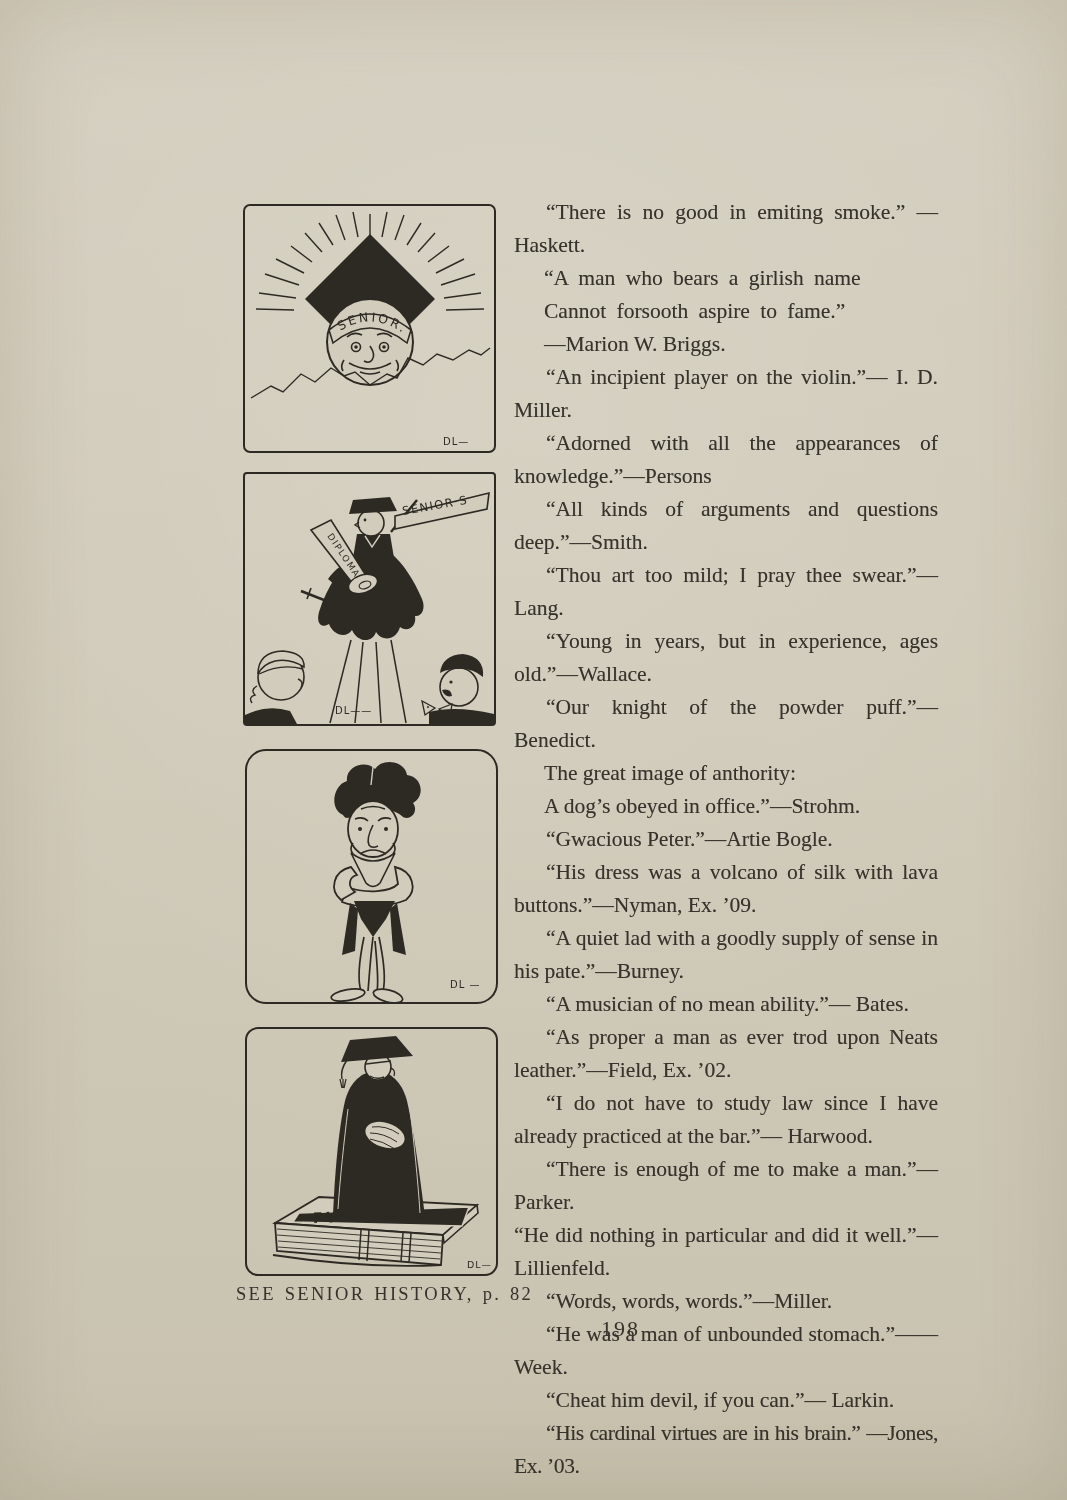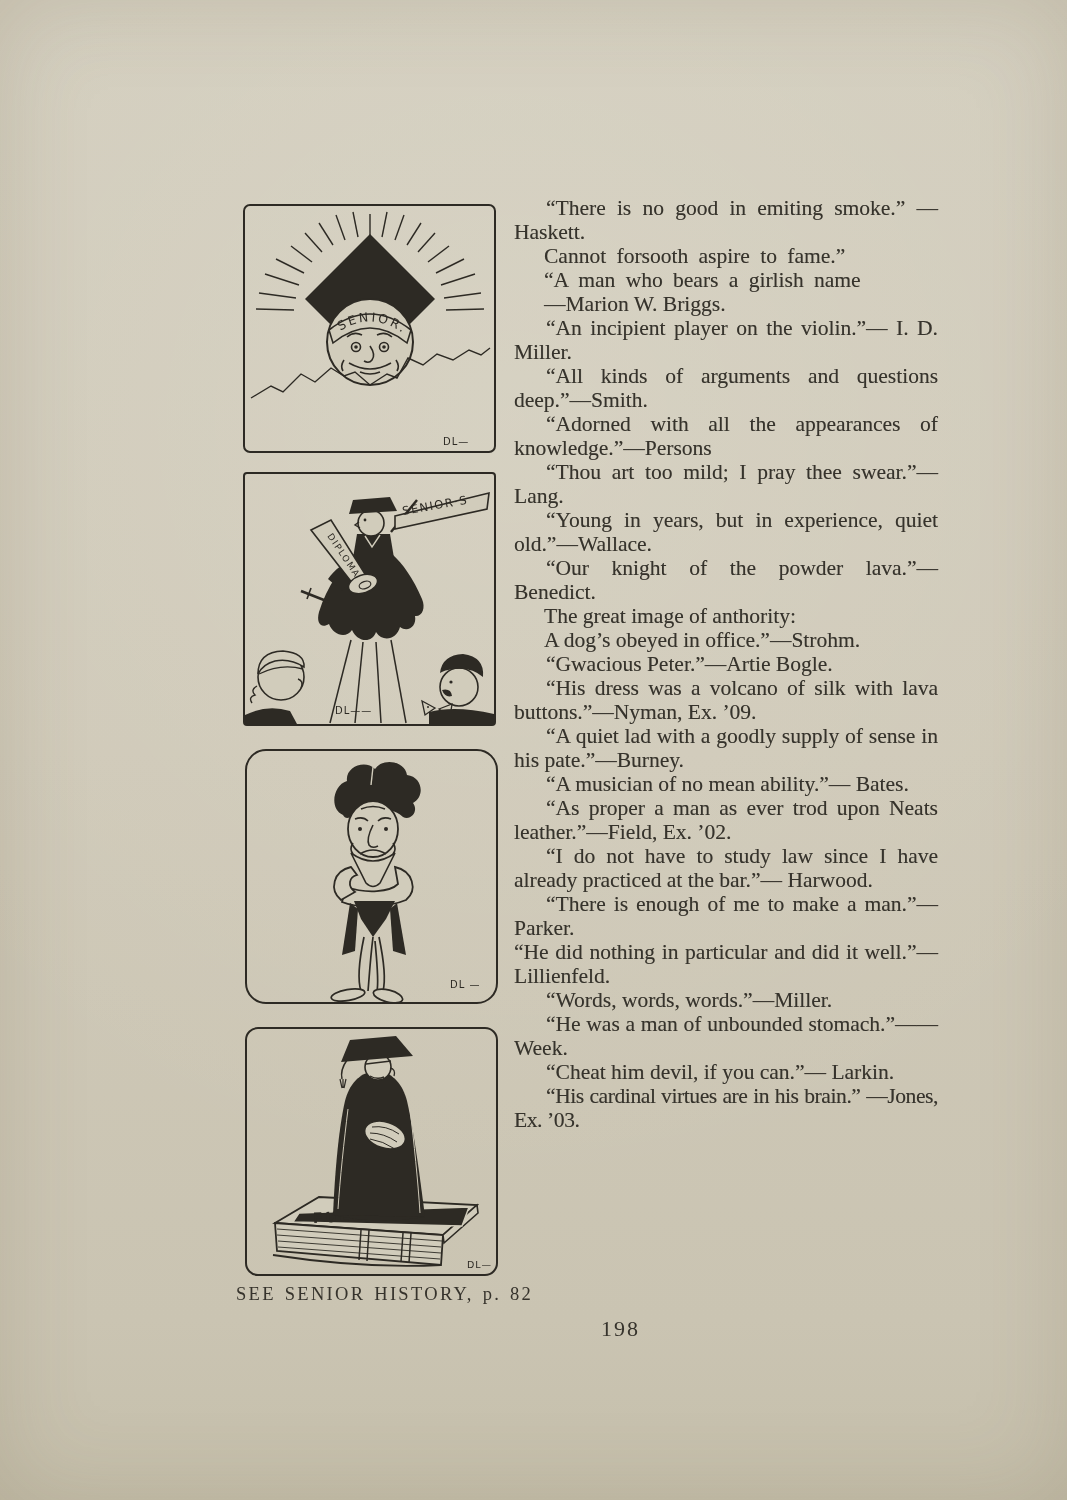--- a/index.html
+++ b/index.html
@@ -41,21 +41,21 @@
     font-size:18.5px;letter-spacing:2.3px;word-spacing:2px;
     color:var(--ink);white-space:nowrap;
   }
   .page-number{
     position:absolute;left:552px;top:1316px;width:88px;
     text-align:right;font-size:22px;letter-spacing:2px;color:var(--ink);
   }
   
   .text-col{
     position:absolute;left:514px;top:196px;width:424px;
-    font-size:21.5px;line-height:24px;
+    font-size:21.5px;line-height:33px;
     text-align:justify;color:var(--ink);
     text-shadow:0.2px 0.2px 0 rgba(42,39,31,0.35);
   }
   .text-col p{margin:0;text-indent:32px;}
   .text-col p.noindent{text-indent:0;}
   .text-col p.tight{letter-spacing:-0.4px;}
   .verse{margin:0;text-indent:0;text-align:left;padding-left:30px;}
   .verse .vline{display:block;}
   .verse.spread .vline{word-spacing:5px;}
   .verse .attr{display:block;text-align:left;padding-right:4px;word-spacing:normal;}
@@ -251,30 +251,30 @@
       <text x="220" y="239" class="sig" style="font-size:9.5px">DL—</text>
     </svg>
   </figure>
 
   <div class="caption">SEE SENIOR HISTORY, p. 82</div>
   <div class="page-number">198</div>
 
   <div class="text-col">
     <p>“There is no good in emiting smoke.” —Haskett.</p>
     <div class="verse spread">
+      <span class="vline">“A man who bears a girlish name</span>
       <span class="vline">Cannot forsooth aspire to fame.”</span>
-      <span class="vline">“A man who bears a girlish name</span>
       <span class="attr">—Marion W. Briggs.</span>
     </div>
     <p>“An incipient player on the violin.”— I. D. Miller.</p>
+    <p>“Adorned with all the appearances of knowledge.”—Persons</p>
     <p>“All kinds of arguments and questions deep.”—Smith.</p>
-    <p>“Adorned with all the appearances of knowledge.”—Persons</p>
     <p>“Thou art too mild; I pray thee swear.”—Lang.</p>
-    <p>“Young in years, but in experience, quiet old.”—Wallace.</p>
-    <p>“Our knight of the powder lava.”— Benedict.</p>
+    <p>“Young in years, but in experience, ages old.”—Wallace.</p>
+    <p>“Our knight of the powder puff.”— Benedict.</p>
     <div class="verse">
       <span class="vline">The great image of anthority:</span>
       <span class="vline">A dog’s obeyed in office.”—Strohm.</span>
     </div>
     <p>“Gwacious Peter.”—Artie Bogle.</p>
     <p>“His dress was a volcano of silk with lava buttons.”—Nyman, Ex. ’09.</p>
     <p>“A quiet lad with a goodly supply of sense in his pate.”—Burney.</p>
     <p>“A musician of no mean ability.”— Bates.</p>
     <p>“As proper a man as ever trod upon Neats leather.”—Field, Ex. ’02.</p>
     <p>“I do not have to study law since I have already practiced at the bar.”— Harwood.</p>

